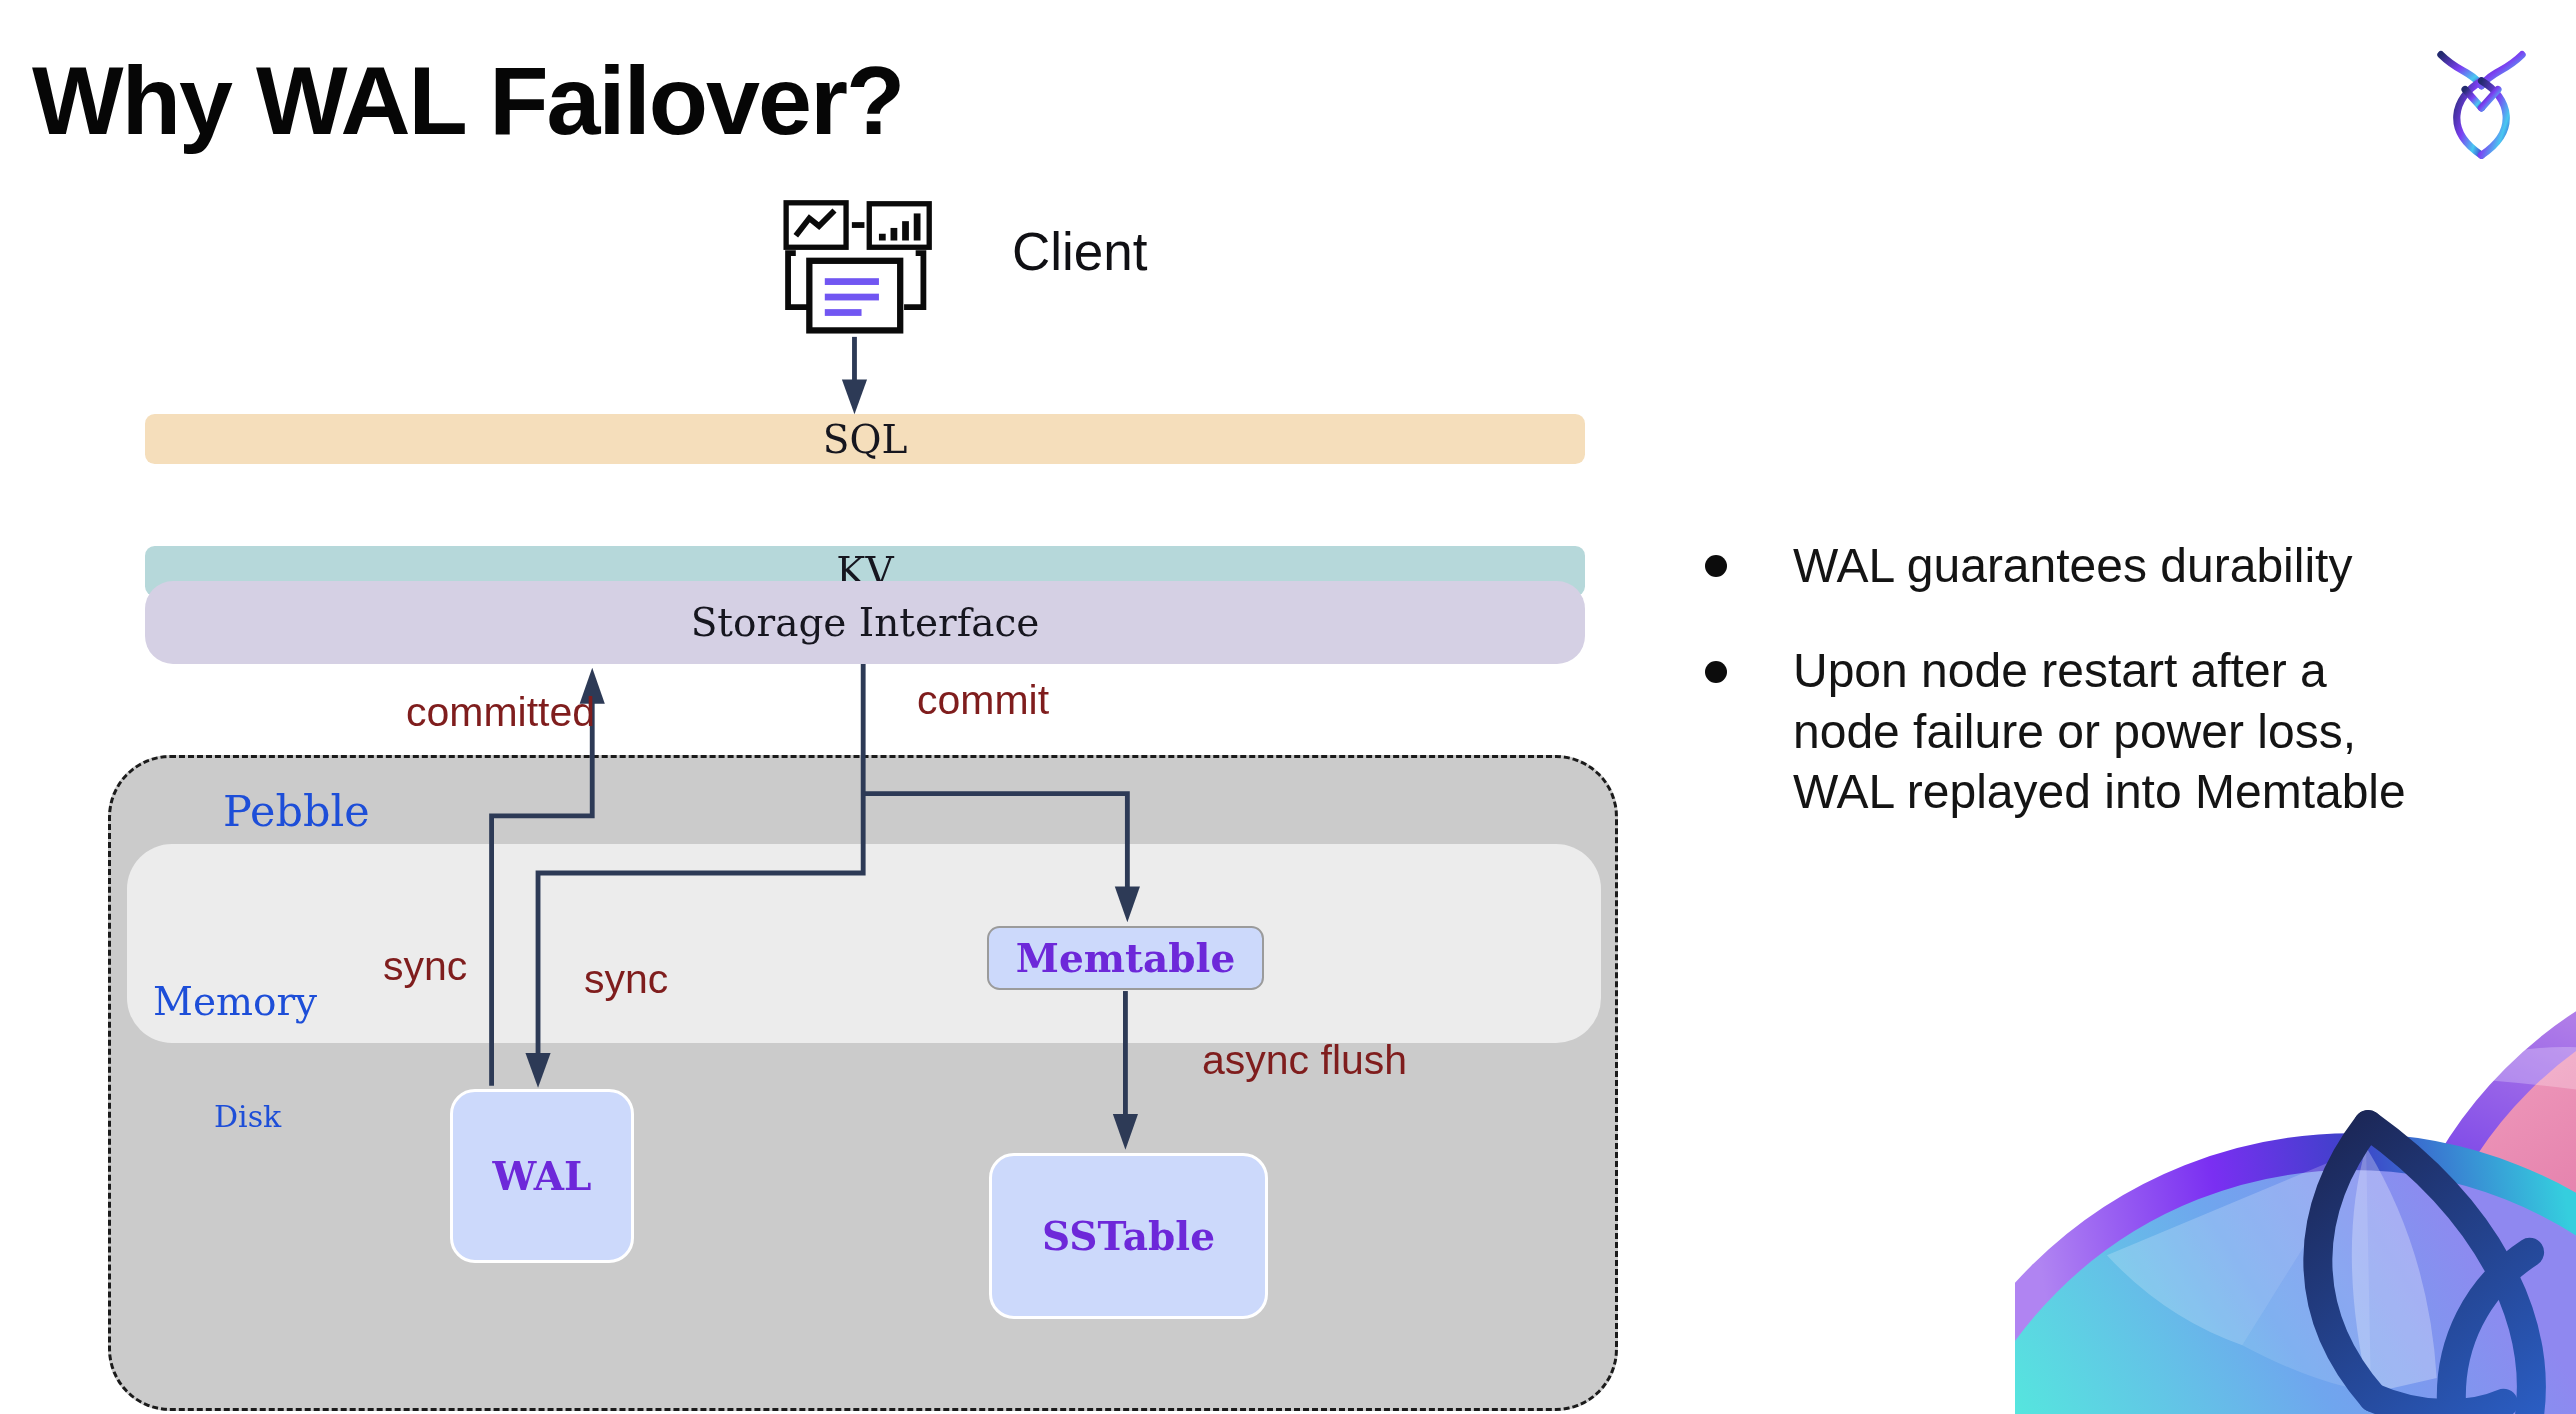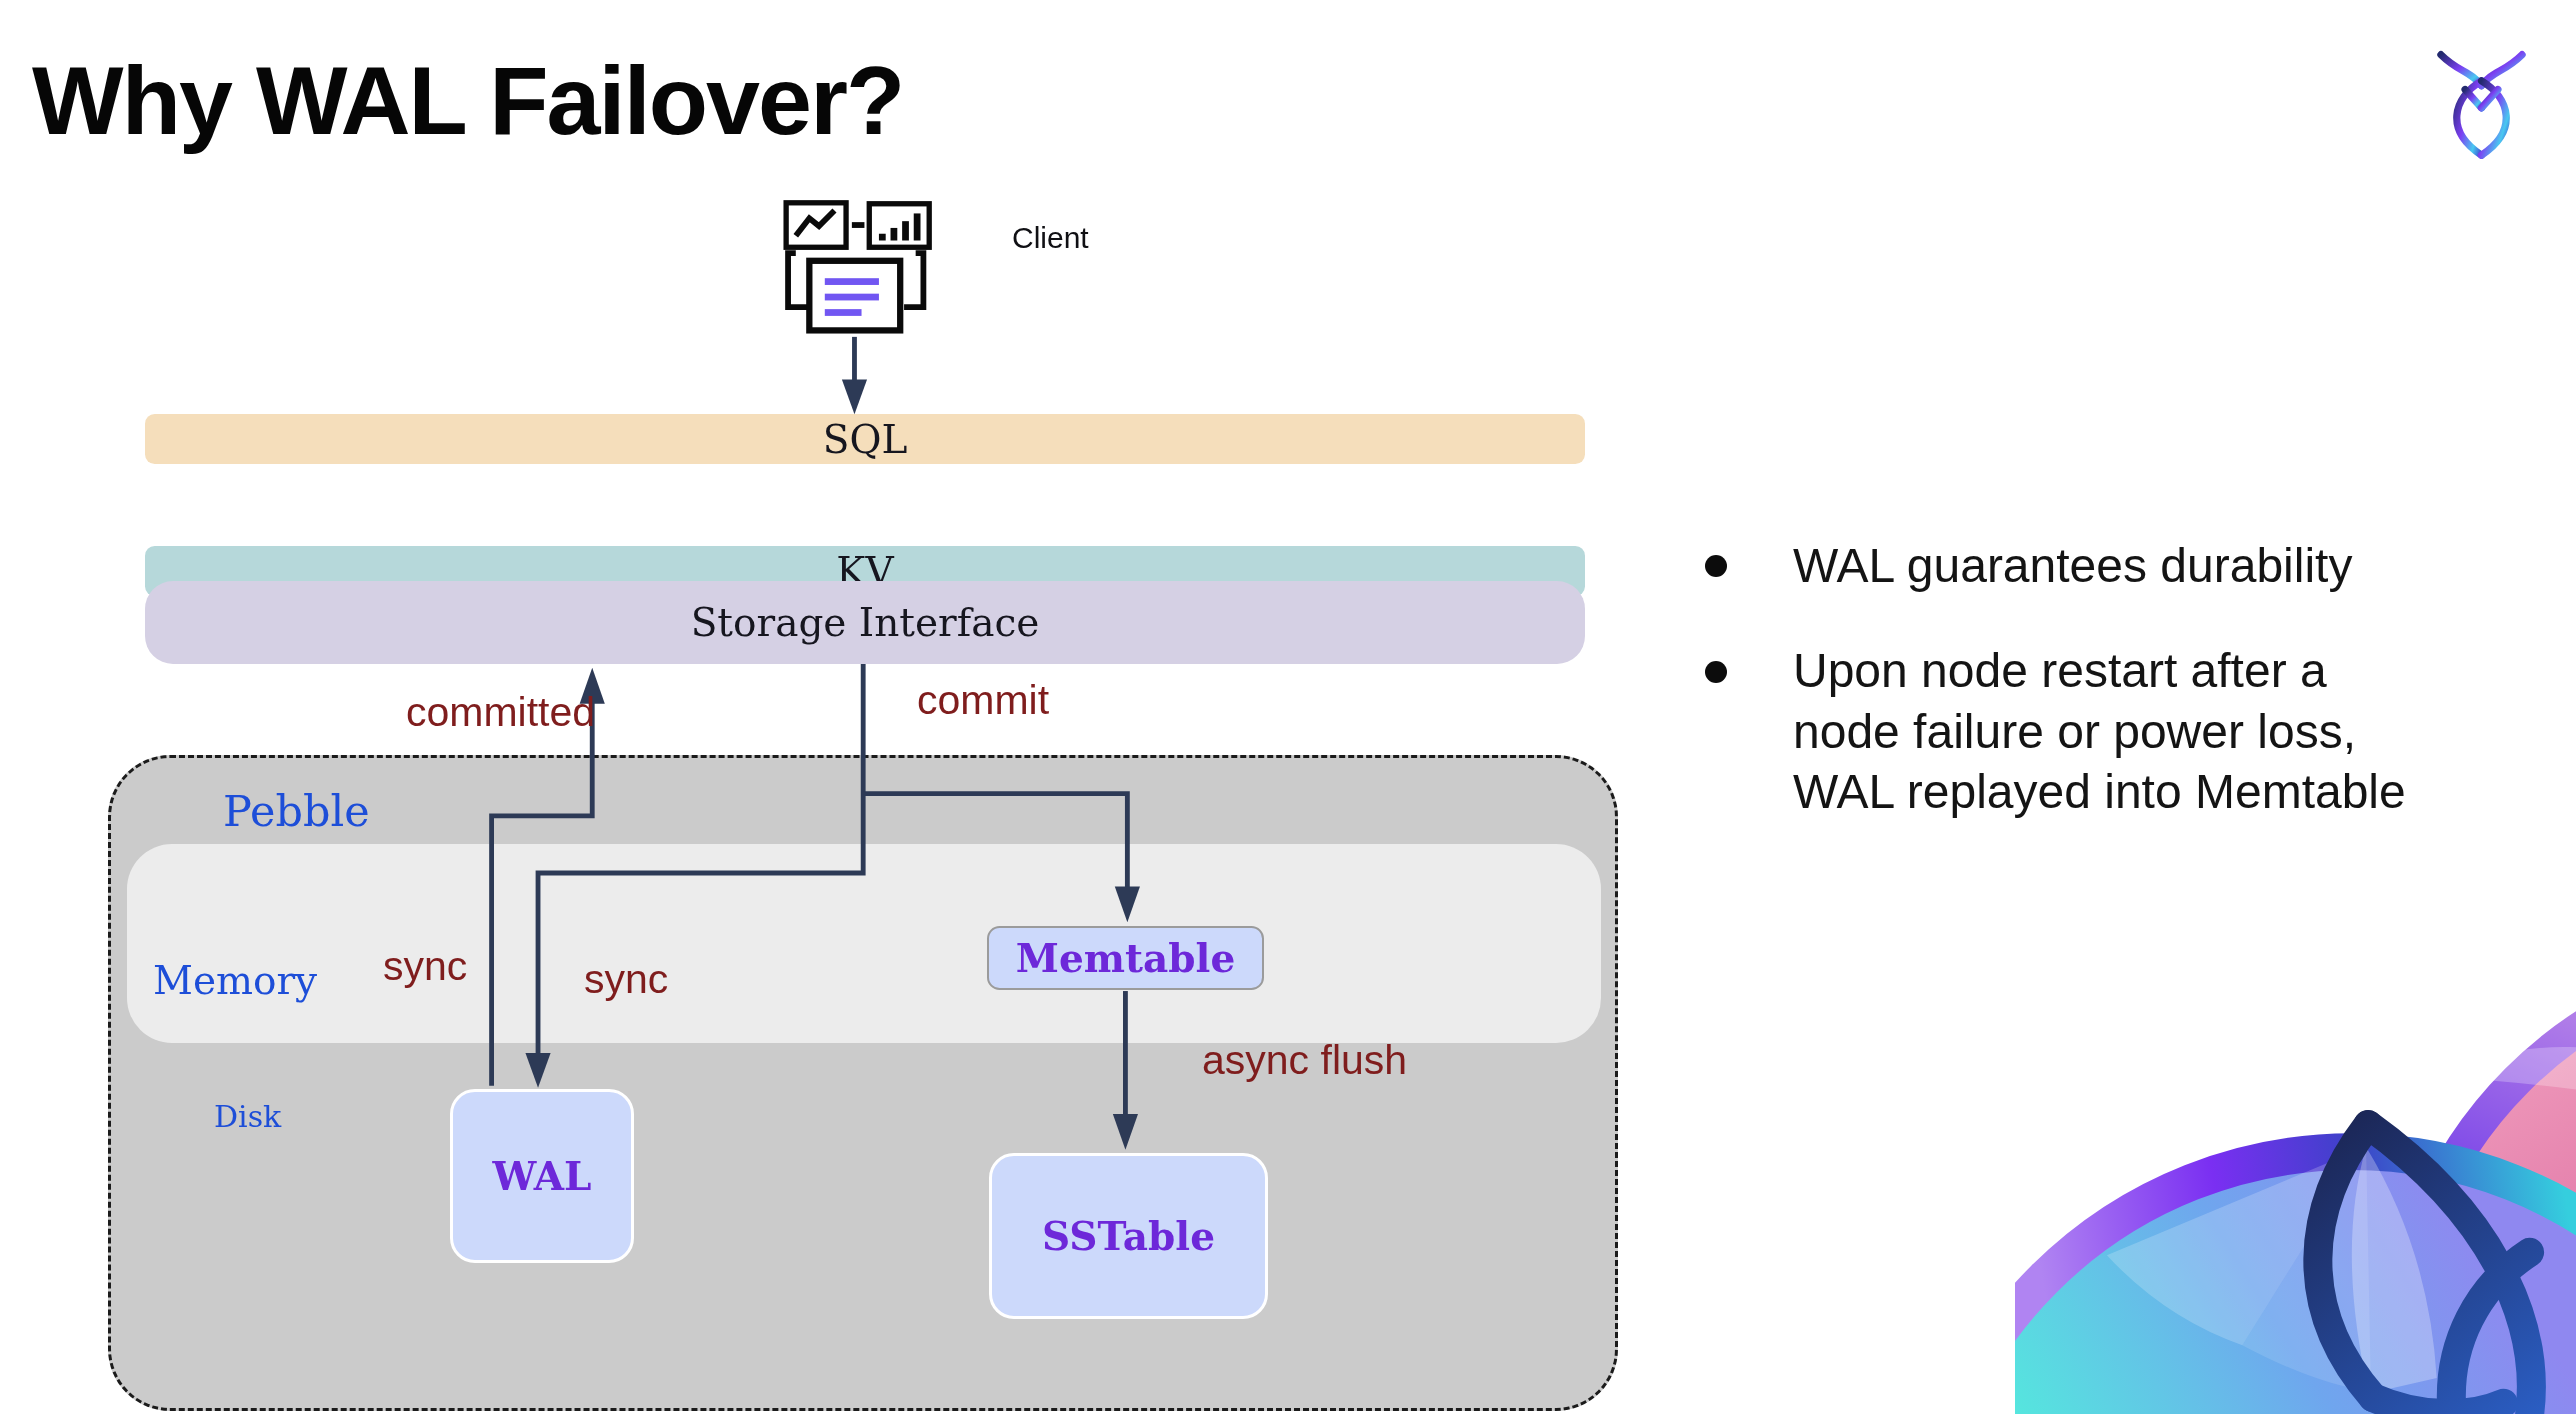--- a/index.html
+++ b/index.html
@@ -17,21 +17,21 @@
   .title{
     left:32px;top:50px;
     font-size:97px;font-weight:800;letter-spacing:-1.9px;
     color:#060606;line-height:1.05;
     font-family:"Liberation Sans", sans-serif;
   }
 
   
   .client-group{left:780px;top:197px;width:455px;height:145px;}
   .client-label{
-    left:1012px;top:221px;font-size:30px;color:#101014;
+    left:1012px;top:221px;font-size:53px;color:#101014;
   }
 
   
   .bar{
     left:145px;width:1440px;border-radius:9.7px;
     display:flex;align-items:center;justify-content:center;
     font-family:"DejaVu Serif","Liberation Serif",serif;
     font-size:39px;color:#16161f;
   }
   .bar-sql{top:414px;height:50px;background:var(--sql-bar);}
@@ -47,21 +47,21 @@
   }
   .memory-band{
     left:127px;top:844px;width:1474px;height:199px;
     background:var(--memory-bg);border-radius:45px;
   }
   .serif-label{
     font-family:"DejaVu Serif","Liberation Serif",serif;
     color:#1d4ed8;
   }
   .lbl-pebble{left:223px;top:786px;font-size:43px;}
-  .lbl-memory{left:153px;top:958px;font-size:39px;}
+  .lbl-memory{left:153px;top:979px;font-size:39px;}
   .lbl-disk{left:214px;top:1099px;font-size:30px;}
 
   
   .edge-label{font-size:41px;color:#7f1d1d;}
   .lbl-committed{left:406px;top:689px;}
   .lbl-commit{left:917px;top:677px;}
   .lbl-sync-left{left:383px;top:943px;}
   .lbl-sync-right{left:584px;top:956px;}
   .lbl-async{left:1202px;top:1037px;}
 

